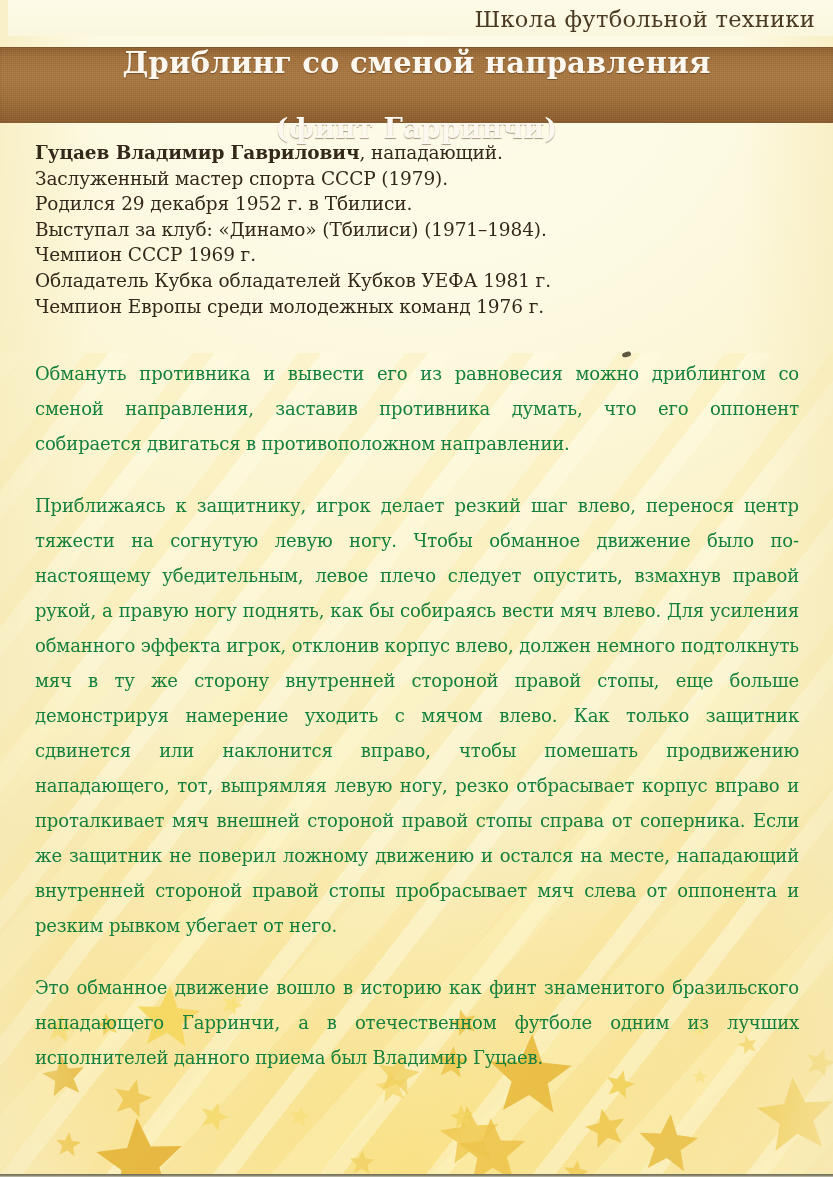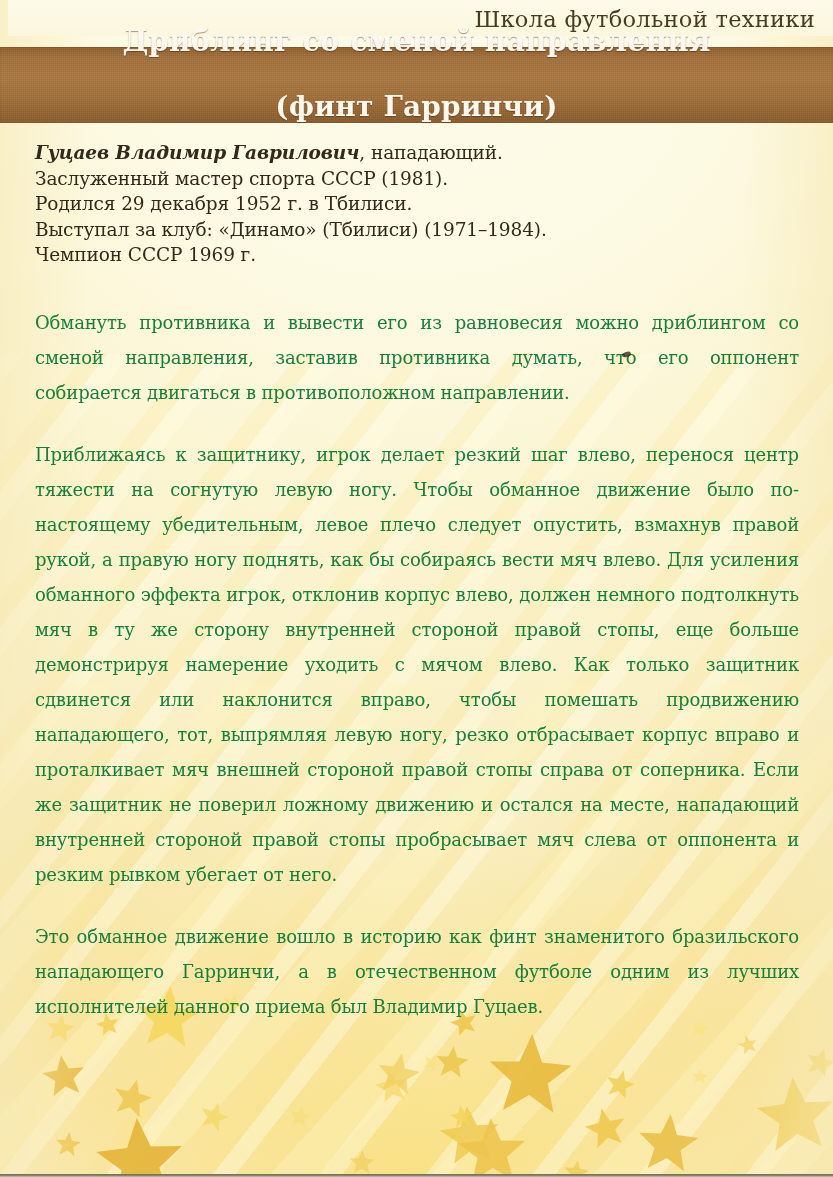--- a/index.html
+++ b/index.html
@@ -113,21 +113,21 @@
       linear-gradient(to bottom,
         #8e5d2c 0%,
         #a3703a 14%,
         #aa7840 40%,
         #a06e37 68%,
         #8a5a2a 100%);
     box-shadow: inset 0 0 0 1px rgba(0,0,0,0.05);
     display: flex;
     flex-direction: column;
     align-items: center;
-    justify-content: flex-end;
+    justify-content: flex-start;
   }
   .banner::after {
     content: "";
     position: absolute;
     inset: 0;
     background-image:
       repeating-linear-gradient(0deg, rgba(255,255,255,0.035) 0 1px, rgba(0,0,0,0.03) 1px 2px),
       repeating-linear-gradient(90deg, rgba(255,255,255,0.03) 0 1px, rgba(0,0,0,0.025) 1px 2px);
     pointer-events: none;
   }
@@ -156,21 +156,21 @@
 
   .bio {
     margin-top: 17px;
     font-family: "DejaVu Serif", "Liberation Serif", serif;
     font-size: 18.5px;
     line-height: 25.6px;
     color: #33281a;
     letter-spacing: -0.1px;
   }
   .bio .line { white-space: nowrap; }
-  .bio .name { font-weight: 700; font-style: italic; }
+  .bio .name { font-weight: 700; }
 
   .body-copy { margin-top: 37px; }
   .para {
     font-family: "DejaVu Serif", "Liberation Serif", serif;
     font-size: 18px;
     line-height: 35px;
     color: #15803d;
     text-align: justify;
     text-justify: inter-word;
     margin: 0 0 27px 0;
@@ -263,24 +263,26 @@
     <div class="banner-line">Дриблинг со сменой направления</div>
     <div class="banner-line sub">(финт Гарринчи)</div>
   </div>
 
   <div class="content">
 
     <div class="bio">
       <div class="line">
         <span class="name">Гуцаев Владимир Гаврилович</span><span>, нападающий.</span>
       </div>
-      <div class="line">Заслуженный мастер спорта СССР (1981).</div>
+      <div class="line">Заслуженный мастер спорта СССР (1979).</div>
       <div class="line">Родился 29 декабря 1952 г. в Тбилиси.</div>
       <div class="line">Выступал за клуб: «Динамо» (Тбилиси) (1971–1984).</div>
       <div class="line">Чемпион СССР 1969 г.</div>
+      <div class="line">Обладатель Кубка обладателей Кубков УЕФА 1981 г.</div>
+      <div class="line">Чемпион Европы среди молодежных команд 1976 г.</div>
     </div>
 
     <div class="body-copy">
       <p class="para">Обмануть противника и вывести его из равновесия можно дриблингом со сменой направления, заставив противника думать, что его оппонент собирается двигаться в противоположном направлении.</p>
       <p class="para">Приближаясь к защитнику, игрок делает резкий шаг влево, перенося центр тяжести на согнутую левую ногу. Чтобы обманное движение было по-настоящему убедительным, левое плечо следует опустить, взмахнув правой рукой, а правую ногу поднять, как бы собираясь вести мяч влево. Для усиления обманного эффекта игрок, отклонив корпус влево, должен немного подтолкнуть мяч в ту же сторону внутренней стороной правой стопы, еще больше демонстрируя намерение уходить с мячом влево. Как только защитник сдвинется или наклонится вправо, чтобы помешать продвижению нападающего, тот, выпрямляя левую ногу, резко отбрасывает корпус вправо и проталкивает мяч внешней стороной правой стопы справа от соперника. Если же защитник не поверил ложному движению и остался на месте, нападающий внутренней стороной правой стопы пробрасывает мяч слева от оппонента и резким рывком убегает от него.</p>
       <p class="para">Это обманное движение вошло в историю как финт знаменитого бразильского нападающего Гарринчи, а в отечественном футболе одним из лучших исполнителей данного приема был Владимир Гуцаев.</p>
     </div>
 
   </div>
 

